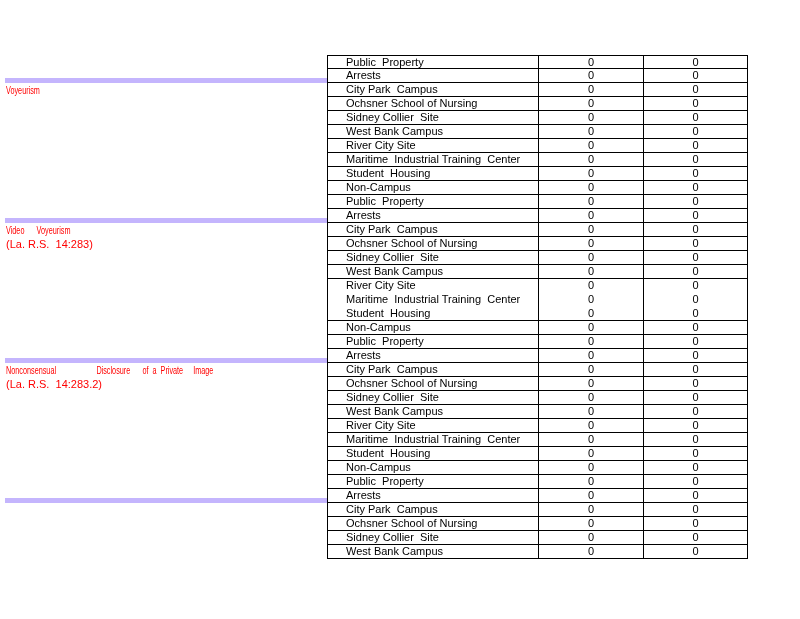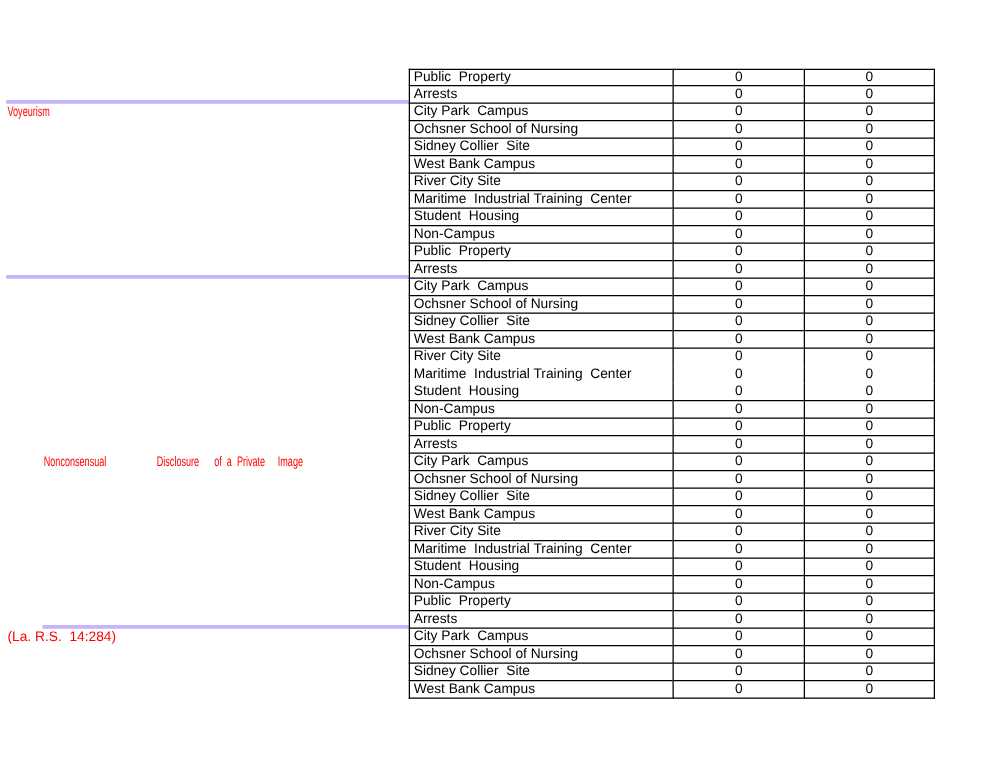--- a/index.html
+++ b/index.html
@@ -13,41 +13,41 @@
   .crime-table {
     position: absolute;
     left: 5px;
     top: 55px;
     display: grid;
     grid-template-columns: 322px 211px 105px 105px;
     grid-auto-rows: 14px;
   }
   .offense-cell {
     grid-column: 1;
-    border-bottom: 3px solid #c4b5fd;
+    border-bottom: 5px solid #c4b5fd;
     font-size: 11px;
     line-height: 14px;
     padding-left: 1px;
     overflow: hidden;
   }
   .offense-cell.last-section { border-bottom: none; }
   .offense-name {
     display: inline-block;
     white-space: pre;
     transform: scaleX(0.66);
     transform-origin: 0 50%;
   }
   .statute-line { white-space: pre; }
   .loc-cell {
     grid-column: 2;
     border-left: 1px solid #000;
     border-bottom: 1px solid #000;
     font-size: 11px;
     line-height: 13px;
-    padding-left: 3px;
+    padding-left: 18px;
     white-space: pre;
     overflow: hidden;
   }
   .val-cell {
     border-left: 1px solid #000;
     border-bottom: 1px solid #000;
     font-size: 11px;
     line-height: 13px;
     text-align: center;
     overflow: hidden;
@@ -93,20 +93,24 @@
     <div class="val-cell last-col" style="grid-area: 9 / 4;">0</div>
     <div class="loc-cell" style="grid-area: 10 / 2;">Non-Campus</div>
     <div class="val-cell" style="grid-area: 10 / 3;">0</div>
     <div class="val-cell last-col" style="grid-area: 10 / 4;">0</div>
     <div class="loc-cell" style="grid-area: 11 / 2;">Public  Property</div>
     <div class="val-cell" style="grid-area: 11 / 3;">0</div>
     <div class="val-cell last-col" style="grid-area: 11 / 4;">0</div>
     <div class="loc-cell" style="grid-area: 12 / 2;">Arrests</div>
     <div class="val-cell" style="grid-area: 12 / 3;">0</div>
     <div class="val-cell last-col" style="grid-area: 12 / 4;">0</div>
+    <div class="offense-cell" style="grid-row: 13 / span 10; color: rgb(255, 0, 0);">
+      <div><span class="offense-name">Video      Voyeurism</span></div>
+      <div class="statute-line">(La. R.S.  14:283)</div>
+    </div>
     <div class="loc-cell" style="grid-area: 13 / 2;">City Park  Campus</div>
     <div class="val-cell" style="grid-area: 13 / 3;">0</div>
     <div class="val-cell last-col" style="grid-area: 13 / 4;">0</div>
     <div class="loc-cell" style="grid-area: 14 / 2;">Ochsner School of Nursing</div>
     <div class="val-cell" style="grid-area: 14 / 3;">0</div>
     <div class="val-cell last-col" style="grid-area: 14 / 4;">0</div>
     <div class="loc-cell" style="grid-area: 15 / 2;">Sidney Collier  Site</div>
     <div class="val-cell" style="grid-area: 15 / 3;">0</div>
     <div class="val-cell last-col" style="grid-area: 15 / 4;">0</div>
     <div class="loc-cell" style="grid-area: 16 / 2;">West Bank Campus</div>
@@ -123,22 +127,23 @@
     <div class="val-cell last-col" style="grid-area: 19 / 4;">0</div>
     <div class="loc-cell" style="grid-area: 20 / 2;">Non-Campus</div>
     <div class="val-cell" style="grid-area: 20 / 3;">0</div>
     <div class="val-cell last-col" style="grid-area: 20 / 4;">0</div>
     <div class="loc-cell" style="grid-area: 21 / 2;">Public  Property</div>
     <div class="val-cell" style="grid-area: 21 / 3;">0</div>
     <div class="val-cell last-col" style="grid-area: 21 / 4;">0</div>
     <div class="loc-cell" style="grid-area: 22 / 2;">Arrests</div>
     <div class="val-cell" style="grid-area: 22 / 3;">0</div>
     <div class="val-cell last-col" style="grid-area: 22 / 4;">0</div>
-    <div class="offense-cell" style="grid-row: 23 / span 10; color: rgb(255, 0, 0); margin-left: 29px;">
+    <div class="offense-cell" style="grid-row: 23 / span 10; color: rgb(255, 0, 0);">
       <div><span class="offense-name">Nonconsensual                    Disclosure      of  a  Private     Image</span></div>
+      <div class="statute-line">(La. R.S.  14:283.2)</div>
     </div>
     <div class="loc-cell" style="grid-area: 23 / 2;">City Park  Campus</div>
     <div class="val-cell" style="grid-area: 23 / 3;">0</div>
     <div class="val-cell last-col" style="grid-area: 23 / 4;">0</div>
     <div class="loc-cell" style="grid-area: 24 / 2;">Ochsner School of Nursing</div>
     <div class="val-cell" style="grid-area: 24 / 3;">0</div>
     <div class="val-cell last-col" style="grid-area: 24 / 4;">0</div>
     <div class="loc-cell" style="grid-area: 25 / 2;">Sidney Collier  Site</div>
     <div class="val-cell" style="grid-area: 25 / 3;">0</div>
     <div class="val-cell last-col" style="grid-area: 25 / 4;">0</div>
@@ -157,21 +162,20 @@
     <div class="loc-cell" style="grid-area: 30 / 2;">Non-Campus</div>
     <div class="val-cell" style="grid-area: 30 / 3;">0</div>
     <div class="val-cell last-col" style="grid-area: 30 / 4;">0</div>
     <div class="loc-cell" style="grid-area: 31 / 2;">Public  Property</div>
     <div class="val-cell" style="grid-area: 31 / 3;">0</div>
     <div class="val-cell last-col" style="grid-area: 31 / 4;">0</div>
     <div class="loc-cell" style="grid-area: 32 / 2;">Arrests</div>
     <div class="val-cell" style="grid-area: 32 / 3;">0</div>
     <div class="val-cell last-col" style="grid-area: 32 / 4;">0</div>
     <div class="offense-cell last-section" style="grid-row: 33 / span 4; color: rgb(255, 0, 0);">
-      <div class="statute-line">(La. R.S.  14:284)</div>
     </div>
     <div class="loc-cell" style="grid-area: 33 / 2;">City Park  Campus</div>
     <div class="val-cell" style="grid-area: 33 / 3;">0</div>
     <div class="val-cell last-col" style="grid-area: 33 / 4;">0</div>
     <div class="loc-cell" style="grid-area: 34 / 2;">Ochsner School of Nursing</div>
     <div class="val-cell" style="grid-area: 34 / 3;">0</div>
     <div class="val-cell last-col" style="grid-area: 34 / 4;">0</div>
     <div class="loc-cell" style="grid-area: 35 / 2;">Sidney Collier  Site</div>
     <div class="val-cell" style="grid-area: 35 / 3;">0</div>
     <div class="val-cell last-col" style="grid-area: 35 / 4;">0</div>

